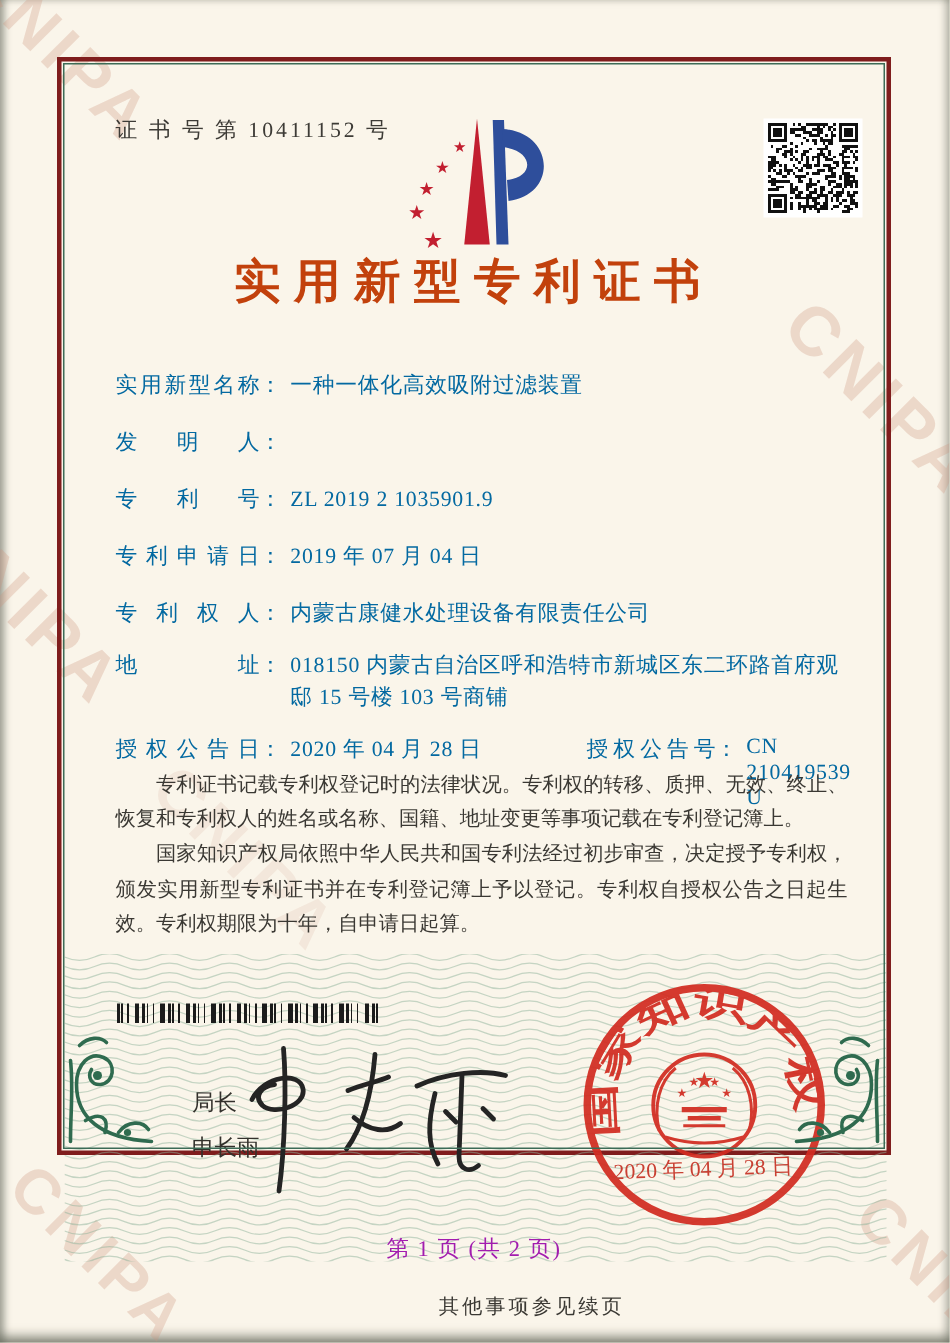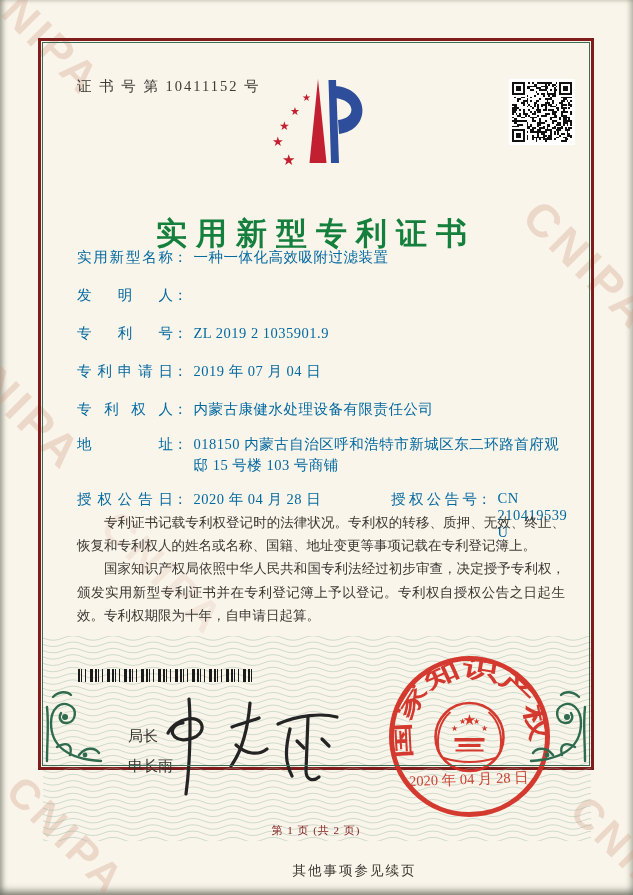--- a/index.html
+++ b/index.html
@@ -29,21 +29,21 @@
     content:""; position:absolute; inset:1px; border:1px solid #3c6b56; pointer-events:none;
   }
   .guilloche{ position:absolute; left:2px; top:595px; width:548px; height:205px; pointer-events:none; }
   .cert-no{
     position:absolute; left:36px; top:36px; font-size:14.5px; letter-spacing:2px; color:#3d3b36;
   }
   .logo{ position:absolute; left:213px; top:34px; width:130px; height:95px; }
   .qr{ position:absolute; left:468px; top:38px; width:66px; height:66px; background:#fff; padding:3px; }
   .title{
     position:absolute; left:0; top:126px; width:100%; text-align:center;
-    font-size:31px; font-weight:700; letter-spacing:9px; color:#15803d;margin-top:46px;
+    font-size:31px; font-weight:700; letter-spacing:9px; color:#c2410c;
   }
   .fields{ position:absolute; left:36px; top:206px; width:486px; font-size:14.5px; color:#0369a1; }
   .f-row{ display:flex; margin-bottom:17px; line-height:21px; }
   .f-row.tight{ margin-bottom:14px; }
   .f-label{
     display:inline-block; width:96px; flex:0 0 96px;
     text-align:justify; text-align-last:justify;
   }
   .f-colon{ flex:0 0 auto; margin-right:6px; }
   .f-value{ flex:1 1 auto; letter-spacing:.5px; }
@@ -59,21 +59,21 @@
   .barcode{ position:absolute; left:37px; top:628px; width:176px; height:13px;
     background:
       repeating-linear-gradient(90deg,#1b1b1b 0 2px,rgba(0,0,0,0) 2px 3px,#1b1b1b 3px 4px,rgba(0,0,0,0) 4px 7px,#1b1b1b 7px 8px,rgba(0,0,0,0) 8px 12px,#1b1b1b 12px 15px,rgba(0,0,0,0) 15px 17px);
   }
   .sig-labels{ position:absolute; left:50px; top:680px; font-size:15px; color:#33312c; line-height:30px;
     font-family:"Liberation Sans","DejaVu Sans",sans-serif;margin-left:37px; }
   .signature-svg{ position:absolute; left:105px; top:652px; width:200px; height:105px; }
   .seal{ position:absolute; left:341px; top:608px; width:175px; height:178px; }
   .page-footer{
     position:absolute; left:0; top:782px; width:100%; text-align:center;
-    font-size:11px; color:#7f1d1d; letter-spacing:1px;
+    font-size:15px; color:#a21caf; letter-spacing:1px;
   }
   .flourish{ position:absolute; width:64px; height:80px; bottom:2px; }
   .flourish.left{ left:2px; }
   .flourish.right{ right:2px; transform:scaleX(-1); }
   .continuation-note{
     position:absolute; left:0; top:862px; width:100%; text-align:center;
     font-size:13.5px; color:#3a3833; letter-spacing:2px;margin-left:38px;
   }
   svg text.star{ font-family:"DejaVu Sans",sans-serif; }
 </style>

